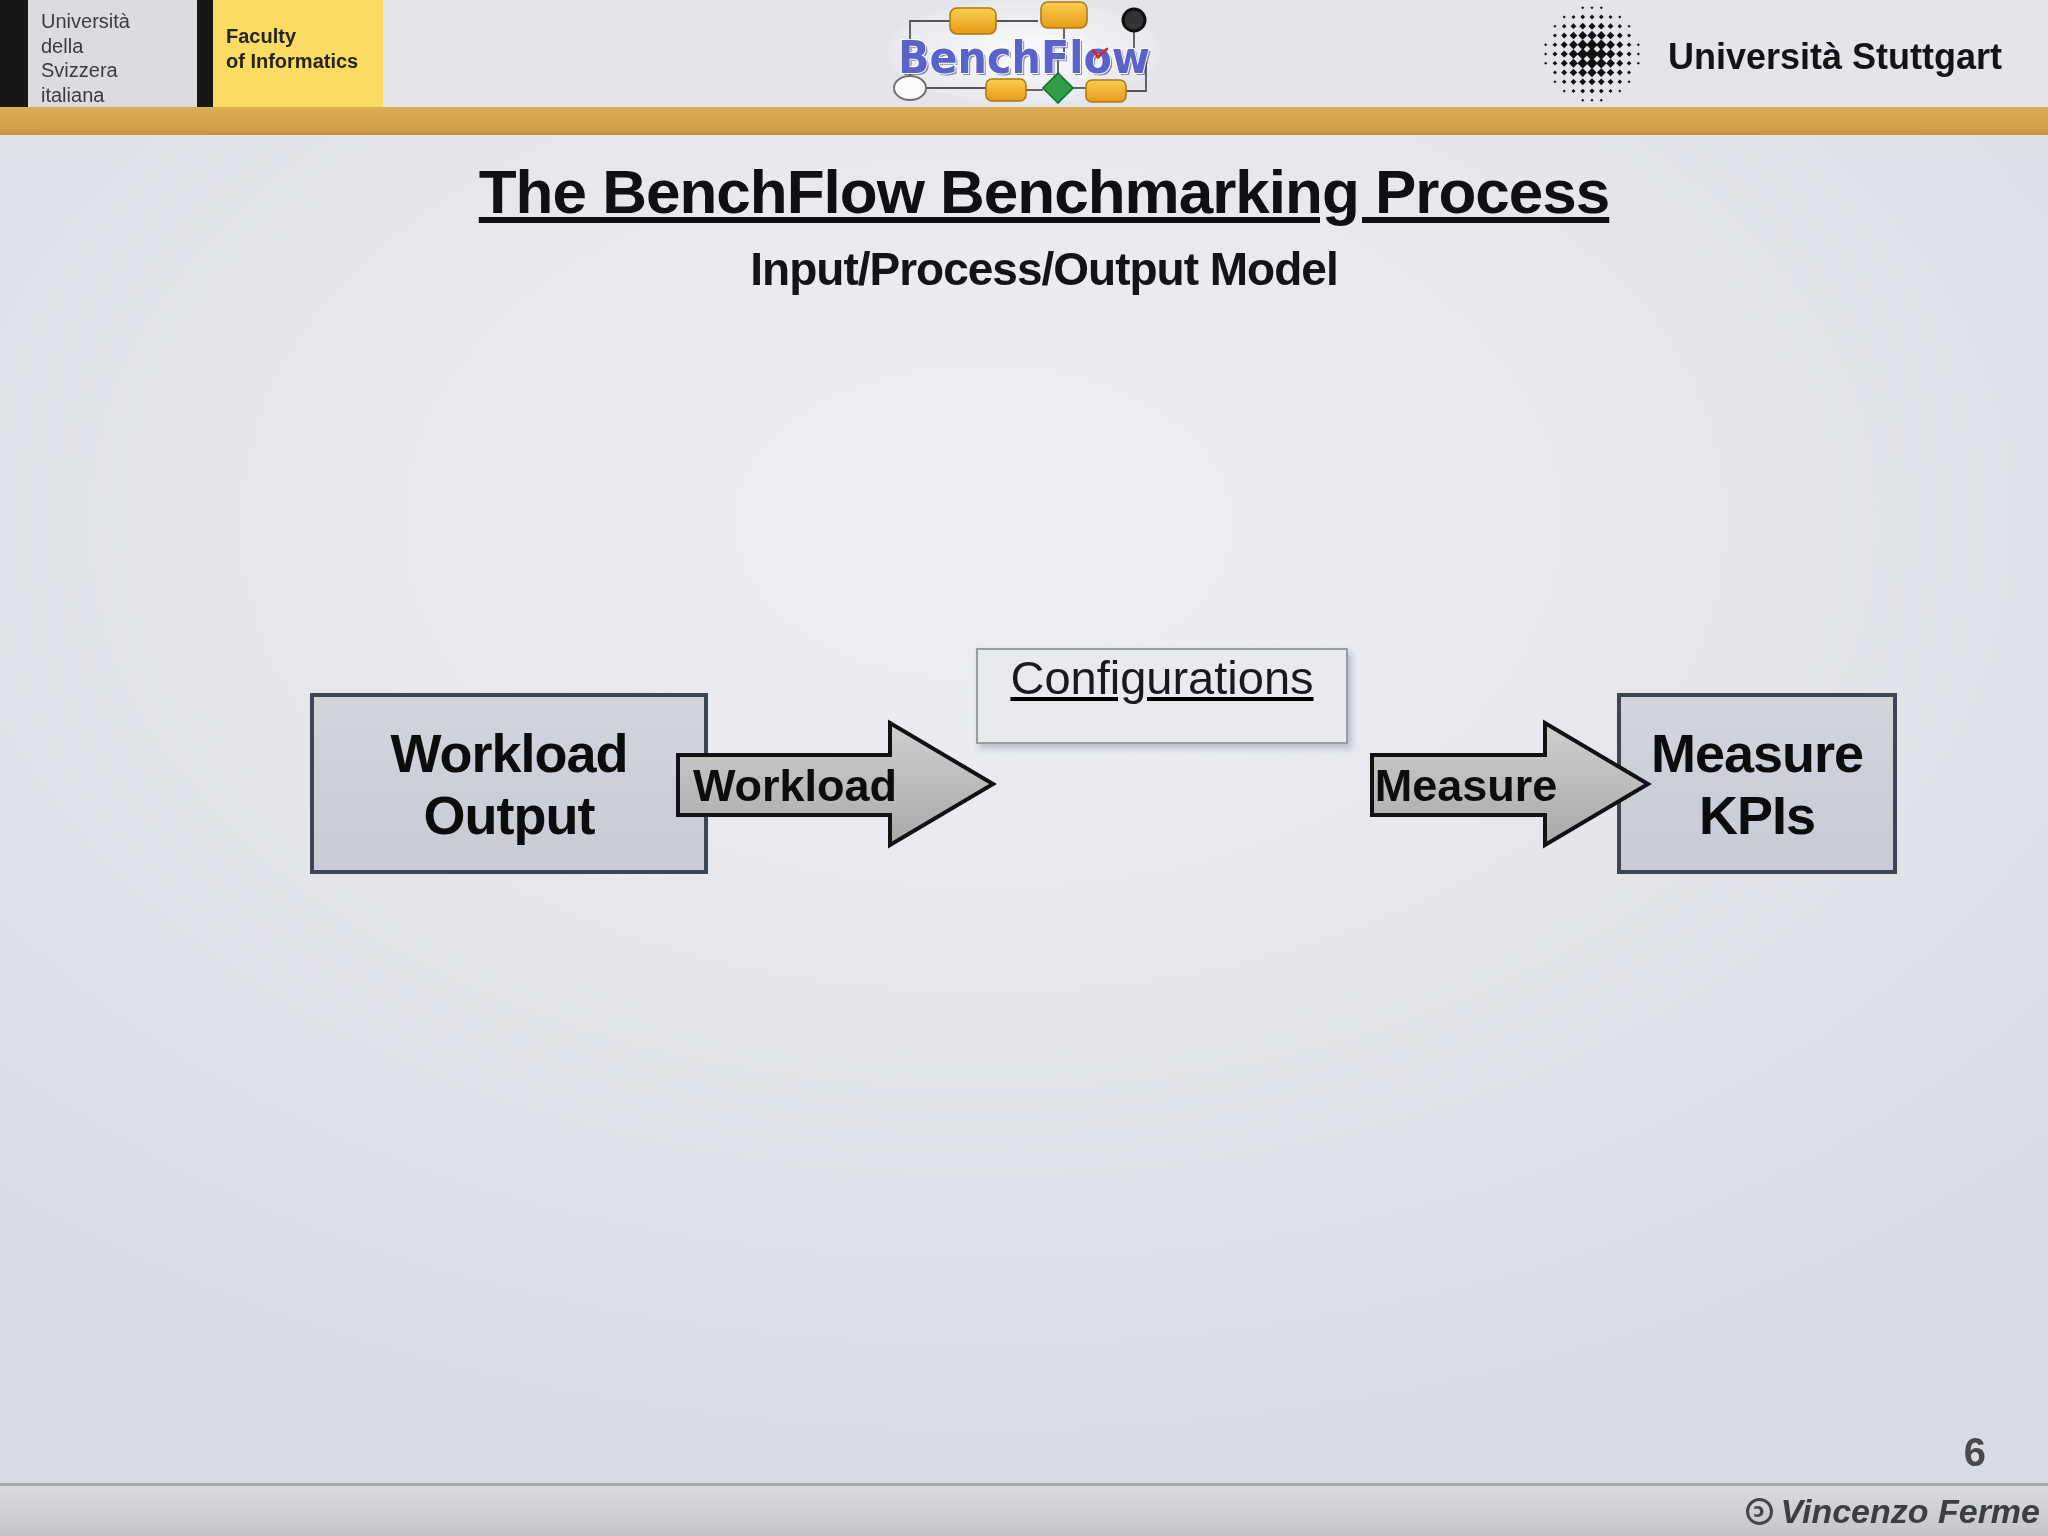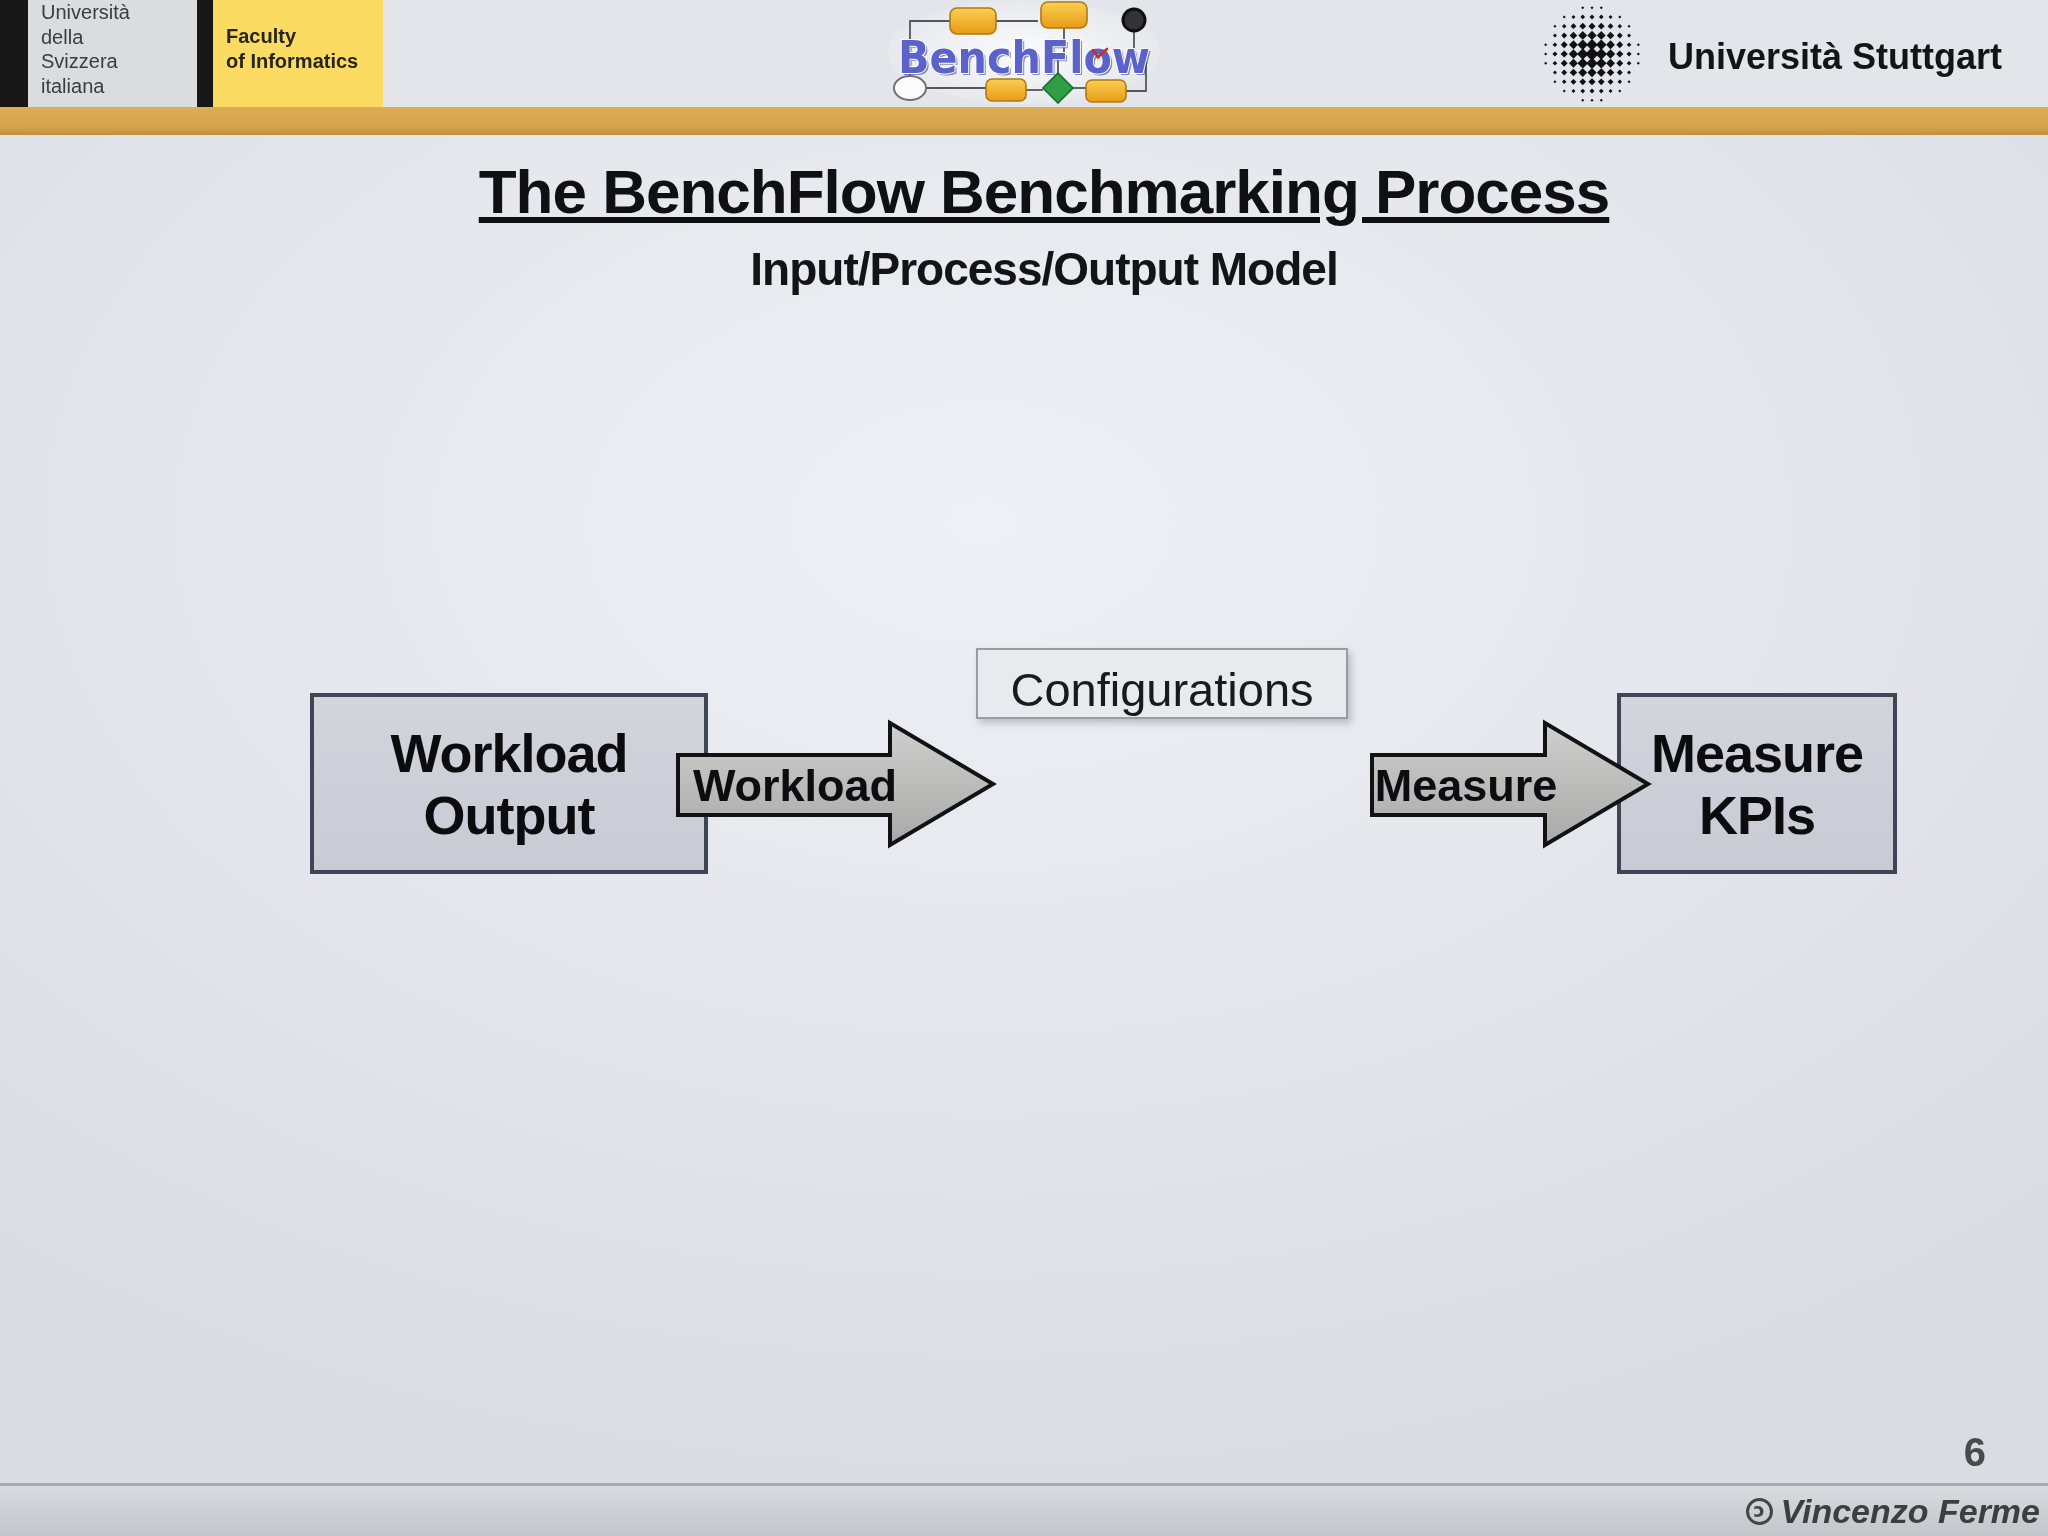--- a/index.html
+++ b/index.html
@@ -8,21 +8,21 @@
     font-family:"Liberation Sans",sans-serif;
     background:radial-gradient(ellipse 1500px 950px at 48% 34%, #eef0f5 0%, #e4e6ec 55%, #dadce3 100%);
   }
 
   
   .header{position:absolute;left:0;top:0;width:2048px;height:107px;background:#e3e5ea;}
   .usi-black-1{position:absolute;left:0;top:0;width:28px;height:107px;background:#171717;}
   .usi-gray{position:absolute;left:28px;top:0;width:169px;height:107px;background:#dadcdf;
             padding:0;box-sizing:border-box;}
   .usi-gray .l{margin:0 0 0 13px;font-size:20px;line-height:24.5px;color:#3c3c3e;font-weight:500;}
-  .usi-gray .l:first-child{}
+  .usi-gray .l:first-child{padding-top:9px;}
   .usi-black-2{position:absolute;left:197px;top:0;width:16px;height:107px;background:#171717;}
   .faculty{position:absolute;left:213px;top:0;width:170px;height:107px;background:#fbdb61;box-sizing:border-box;}
   .faculty .l{margin:0 0 0 13px;font-size:20px;line-height:25px;color:#26251c;font-weight:bold;}
   .faculty .l:first-child{padding-top:24px;}
 
   .benchflow-svg{position:absolute;left:888px;top:0;}
 
   .stuttgart{position:absolute;left:1540px;top:0;height:107px;}
   .stuttgart-dots{position:absolute;left:0;top:2px;}
   .stuttgart-text{position:absolute;left:128px;top:36px;font-size:36px;font-weight:bold;color:#141414;
@@ -44,24 +44,24 @@
   .stadium span{font-size:56px;font-weight:bold;color:#0b0b0d;letter-spacing:0;}
 
   .box{position:absolute;top:693px;height:181px;box-sizing:border-box;
        background:linear-gradient(to bottom,#d3d5dd 0%,#c8cad4 100%);
        border:4px solid #3e4656;z-index:20;
        display:flex;flex-direction:column;align-items:center;justify-content:center;}
   .box .l{font-size:54px;line-height:62px;font-weight:bold;color:#0c0c0e;letter-spacing:-1px;}
   .box-workload{left:310px;width:398px;}
   .box-metrics{left:1617px;width:280px;}
 
-  .box-config{position:absolute;left:976px;top:648px;width:372px;height:71px;box-sizing:border-box;
+  .box-config{position:absolute;left:976px;top:648px;width:372px;height:96px;box-sizing:border-box;
               background:#e8eaed;border:2px solid #989ca3;z-index:25;
               box-shadow:3px 4px 7px rgba(60,60,75,.28);
-              display:flex;align-items:flex-end;justify-content:center;}
+              display:flex;align-items:flex-start;justify-content:center;text-decoration:underline;}
   .box-config span{font-size:47px;font-weight:400;color:#191a1c;letter-spacing:0;}
 
   .arrows{position:absolute;left:0;top:0;z-index:30;pointer-events:none;}
   .arrow-label{font-family:"Liberation Sans",sans-serif;font-size:45px;font-weight:bold;fill:#0d0d0f;}
 
   
   .page-number{position:absolute;right:62px;top:1430px;font-size:40px;font-weight:bold;color:#4b4b4d;}
   .divider{position:absolute;left:0;top:1483px;width:2048px;height:3px;background:#a7a9ad;}
   .footer-band{position:absolute;left:0;top:1486px;width:2048px;height:50px;
                background:linear-gradient(to bottom,#d9dbdf 0%,#c3c5ca 100%);

